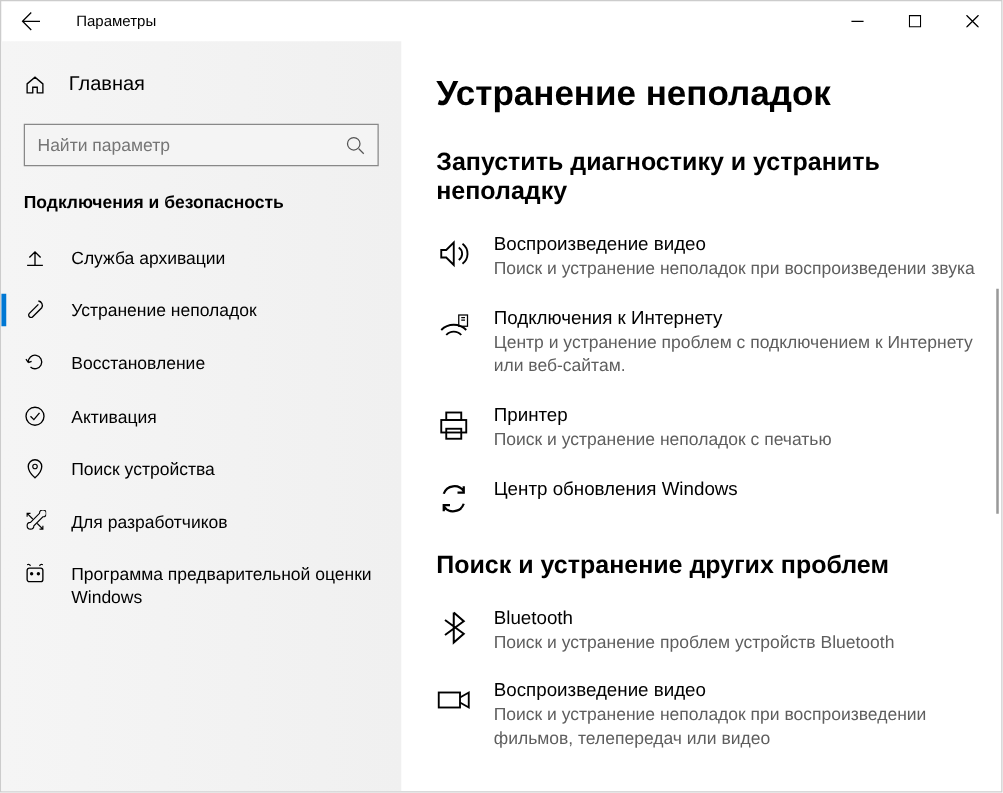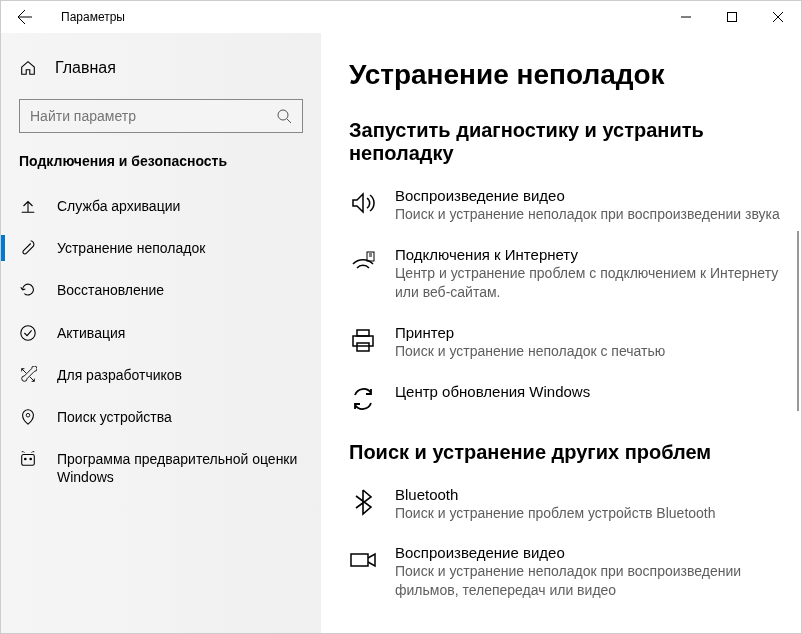--- a/index.html
+++ b/index.html
@@ -98,30 +98,30 @@
     </div>
     <div class="nav-item">
       <svg class="nav-icon" viewBox="0 0 20 20">
           <circle cx="10" cy="10" r="8" stroke="#000" fill="none" stroke-width="1.2"></circle>
           <path d="M6 10 L9 13 L14 7" stroke="#000" fill="none" stroke-width="1.2"></path>
         </svg>
       <span>Активация</span>
     </div>
     <div class="nav-item">
       <svg class="nav-icon" viewBox="0 0 20 20">
-          <path d="M3 3 L8 8 M6 3 L3 3 L3 6 M17 17 L12 12 M14 17 L17 17 L17 14 M14 3 a3 3 0 1 1 3 3 L9 14 a3 3 0 1 1 -3 -3 Z" stroke="#000" fill="none" stroke-width="1"></path>
-        </svg>
-      <span>Для разработчиков</span>
-    </div>
-    <div class="nav-item">
-      <svg class="nav-icon" viewBox="0 0 20 20">
           <circle cx="10" cy="8" r="2" stroke="#000" fill="none"></circle>
           <path d="M10 2 a6 6 0 0 1 6 6 c0 5 -6 10 -6 10 s-6 -5 -6 -10 a6 6 0 0 1 6 -6" stroke="#000" fill="none" stroke-width="1.2"></path>
         </svg>
       <span>Поиск устройства</span>
+    </div>
+    <div class="nav-item">
+      <svg class="nav-icon" viewBox="0 0 20 20">
+          <path d="M3 3 L8 8 M6 3 L3 3 L3 6 M17 17 L12 12 M14 17 L17 17 L17 14 M14 3 a3 3 0 1 1 3 3 L9 14 a3 3 0 1 1 -3 -3 Z" stroke="#000" fill="none" stroke-width="1"></path>
+        </svg>
+      <span>Для разработчиков</span>
     </div>
     <div class="nav-item">
       <svg class="nav-icon" viewBox="0 0 20 20">
           <rect x="3" y="5" width="14" height="12" rx="2" stroke="#000" fill="none" stroke-width="1.2"></rect>
           <circle cx="7" cy="10" r="1.5" fill="#000"></circle>
           <circle cx="13" cy="10" r="1.5" fill="#000"></circle>
           <path d="M6 3 Q5 1 3 2 M14 3 Q15 1 17 2" stroke="#000" fill="none"></path>
         </svg>
       <span>Программа предварительной оценки Windows</span>
     </div>

